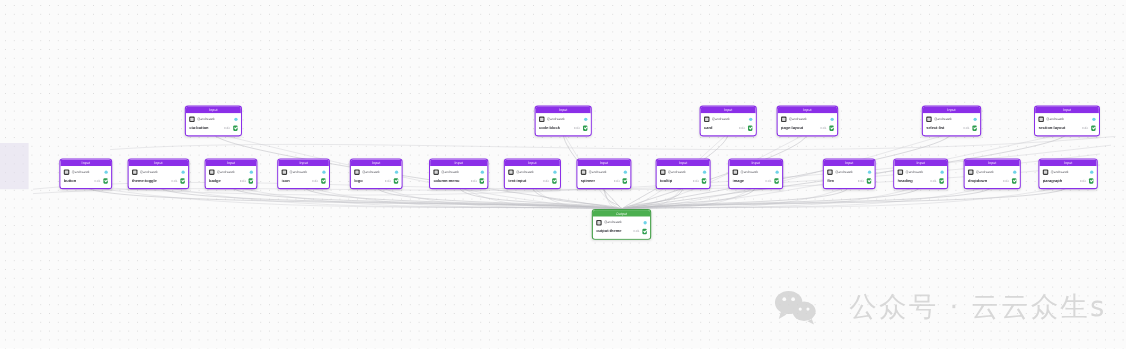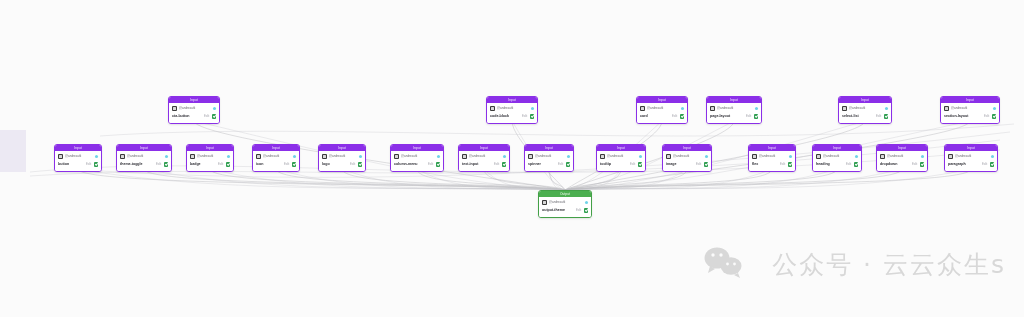--- a/index.html
+++ b/index.html
@@ -177,23 +177,22 @@
     height: 1px;
     border-left: 0.6px solid #ffffff;
     border-bottom: 0.6px solid #ffffff;
     transform: rotate(-45deg);
   }
 
   
   .watermark {
     position: absolute;
     right: 18px;
-    bottom: 34px;
+    bottom: 16px;
     display: flex;
-    align-items: center;
     gap: 28px;
     opacity: 0.85;
     pointer-events: none;
     user-select: none;
   }
   .watermark-logo {
     flex: 0 0 auto;
   }
   .watermark-text {
     font-size: 25px;

